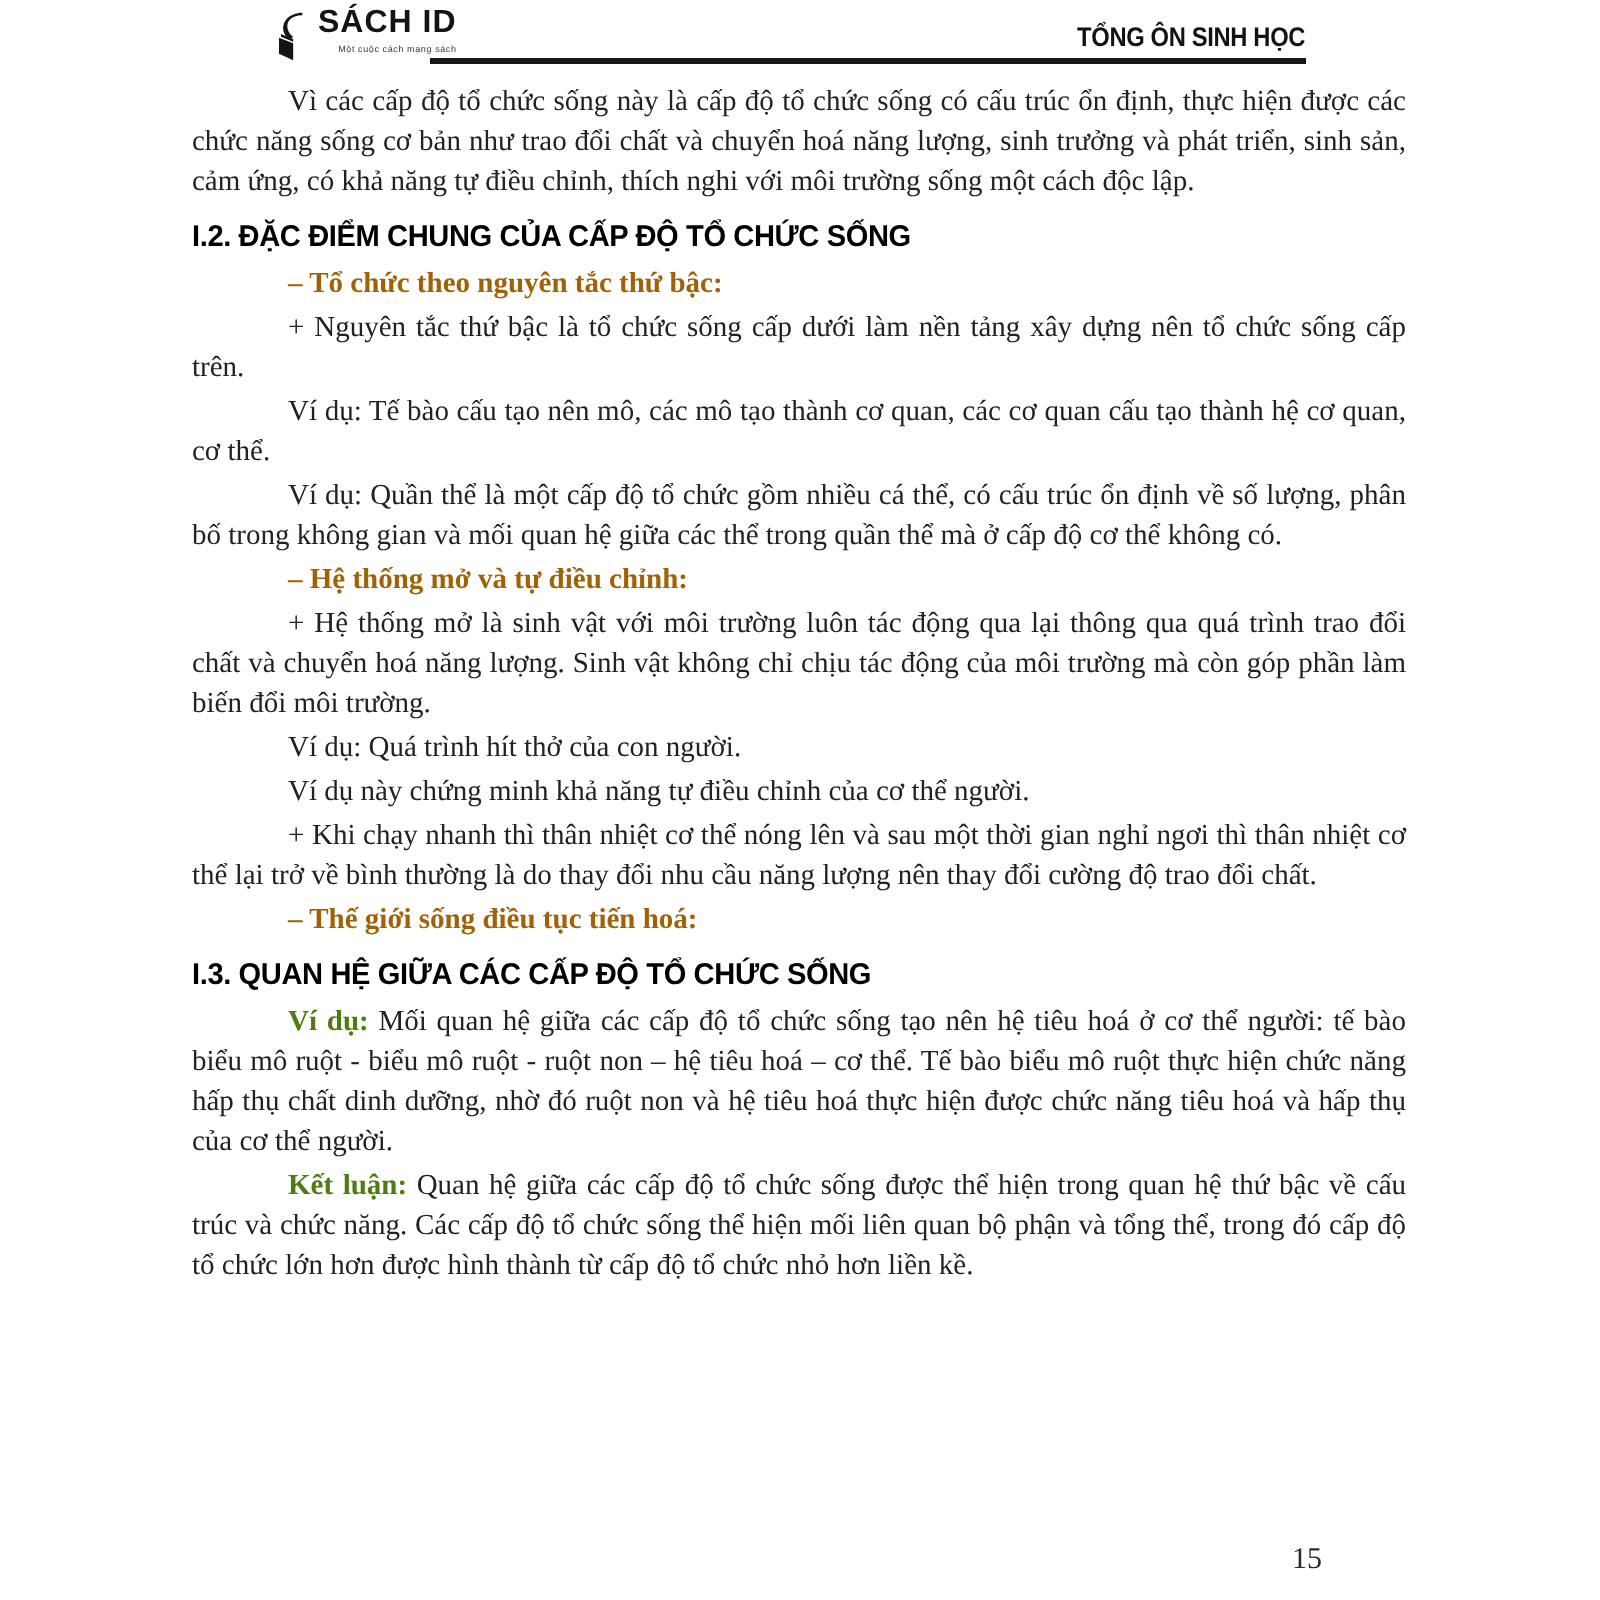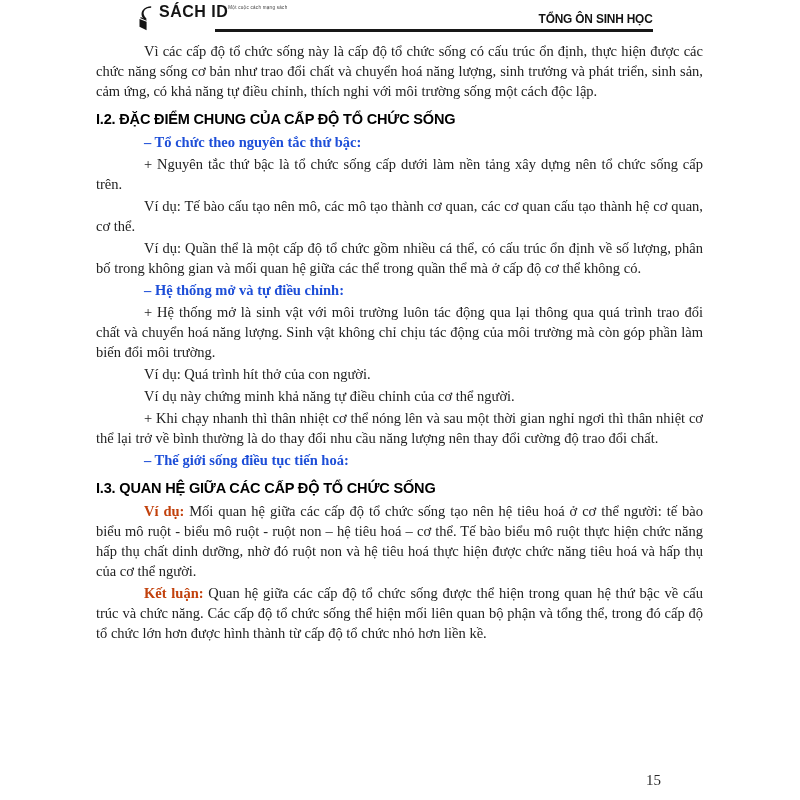--- a/index.html
+++ b/index.html
@@ -9,21 +9,21 @@
     background:#ffffff;
     overflow:hidden;
     font-family:"Liberation Serif",serif;
   }
   
   .logo{
     position:absolute;left:137px;top:4px;
     display:flex;align-items:flex-start;gap:2px;
   }
   .logo-icon{display:block;margin-top:1px;}
-  .logo-text{display:flex;flex-direction:row;text-align:right;}
+  .logo-text{display:flex;flex-direction:column;text-align:right;}
   .logo-title{
     font-family:"Liberation Sans",sans-serif;
     font-weight:bold;font-size:16px;line-height:1.05;
     color:#141414;letter-spacing:.5px;white-space:nowrap;
   }
   .logo-tagline{
     font-family:"Liberation Sans",sans-serif;
     font-size:4.5px;color:#3a3a3a;letter-spacing:.3px;
     margin-top:1px;white-space:nowrap;
   }
@@ -42,31 +42,31 @@
   .content{
     position:absolute;left:96px;top:41px;width:607px;
     color:#222222;
   }
   .content p.para{
     font-size:14.5px;line-height:20px;
     margin:0 0 2px 0;text-align:justify;text-indent:48px;
   }
   .content p.subheading{
     font-size:14.5px;line-height:20px;
-    margin:2px 0 2px 0;font-weight:bold;color:#1d4ed8;
+    margin:2px 0 2px 0;font-weight:bold;color:#a16207;
     text-indent:48px;text-align:left;
   }
   .content h2.heading{
     font-family:"Liberation Sans",sans-serif;
     font-weight:bold;font-size:15px;color:#000;
     letter-spacing:-.2px;margin:9px 0 5px 0;
     transform:scaleX(.97);transform-origin:left center;
     white-space:nowrap;
   }
-  .content b{color:#c2410c;}
+  .content b{color:#4d7c0f;}
   .page-number{
     position:absolute;right:139px;bottom:11px;
     font-size:15px;color:#2a2a2a;
   }
 </style>
 </head>
 <body>
 
 <div class="page">
 

